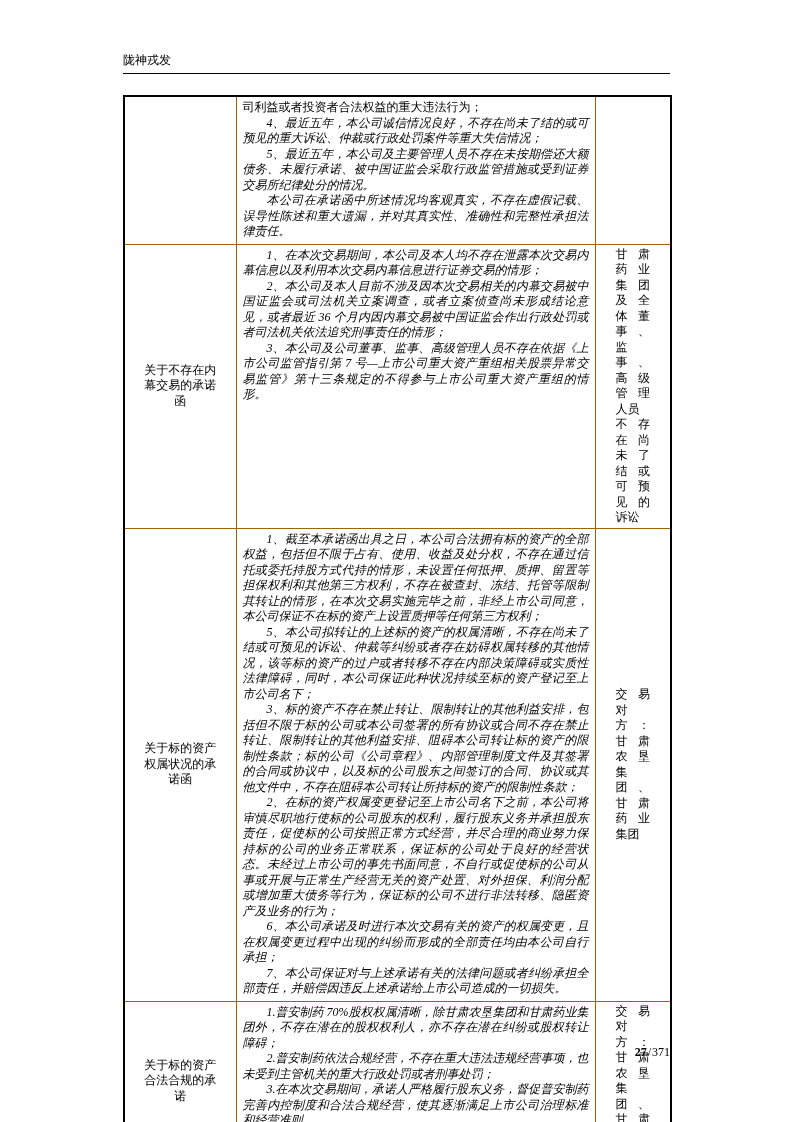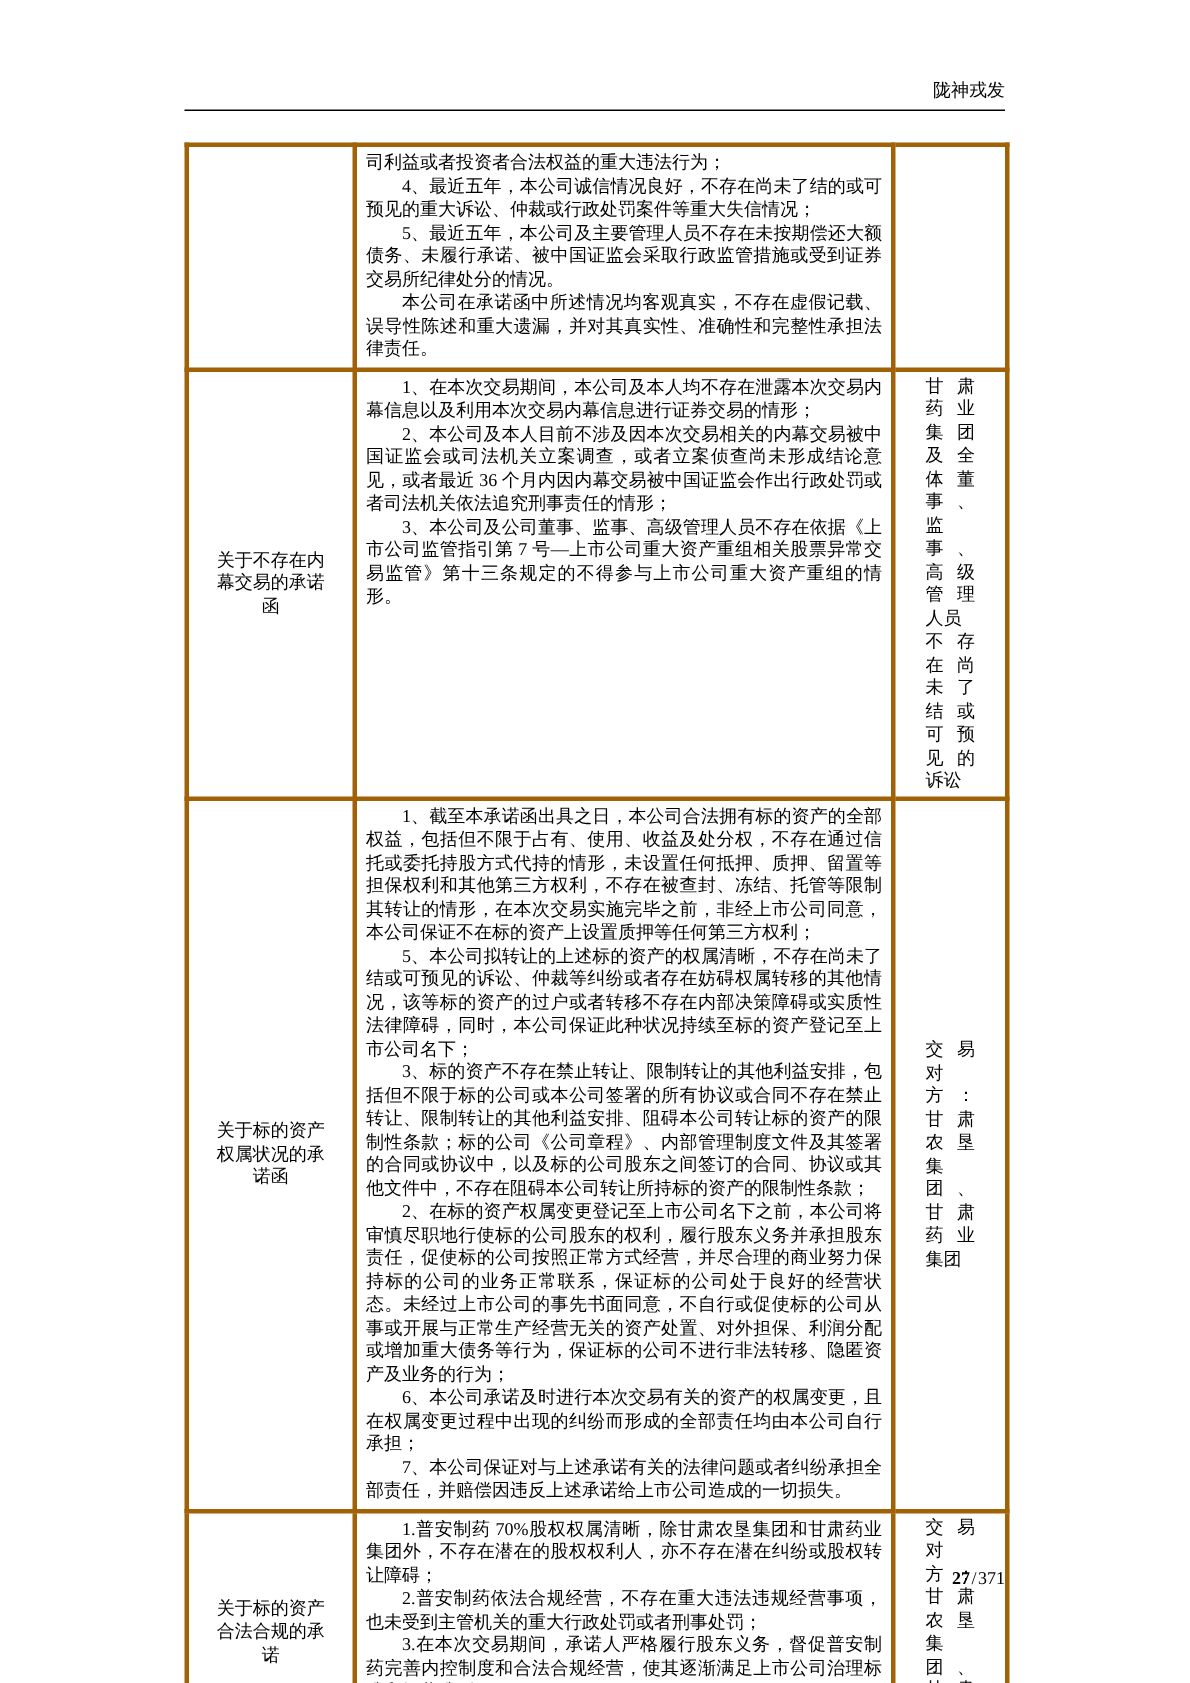--- a/index.html
+++ b/index.html
@@ -21,51 +21,51 @@
     left: 123px;
     right: 123px;
     top: 52px;
     display: flex;
     justify-content: space-between;
     align-items: flex-end;
     font-size: 12px;
     line-height: 16px;
     padding-bottom: 5px;
     border-bottom: 1px solid #000;
-    flex-direction: column;
   }
   .doc-table {
     position: absolute;
     left: 123px;
     top: 95px;
     width: 547px;
     border-collapse: collapse;
     table-layout: fixed;
     border: 2px solid #000;
     font-size: 12px;
   }
   .doc-table td {
-    border: 3px solid #a16207;
+    border: 1px solid #a16207;
   }
   .cell-label {
     text-align: center;
     vertical-align: middle;
     padding: 2px 15px;
     line-height: 15.5px;
   }
   .cell-content {
     vertical-align: top;
     padding: 3px 6px 4px 6px;
   }
   .cell-content p.para {
     text-align: justify;
     line-height: 15.5px;
   }
   .cell-content p.para.indent {
     text-indent: 2em;
+    font-style: italic;
   }
   .cell-party {
     vertical-align: middle;
     padding: 2px 20px;
   }
   .cell-party .party-line {
     text-align: justify;
     line-height: 15.5px;
   }
   .page-footer {

